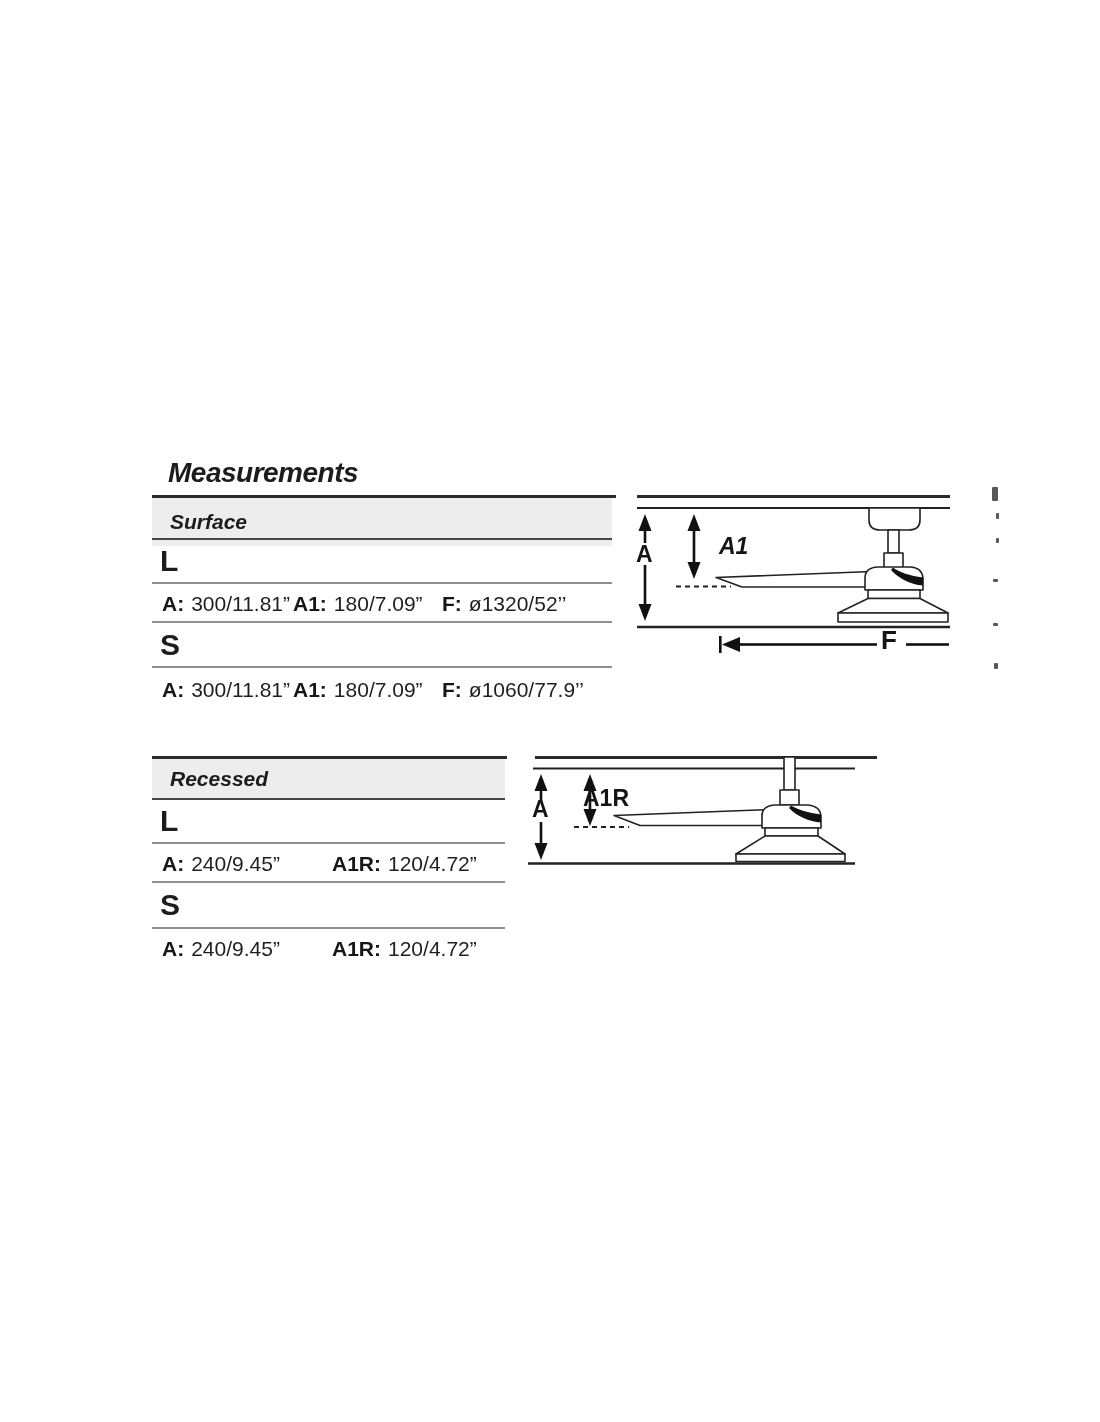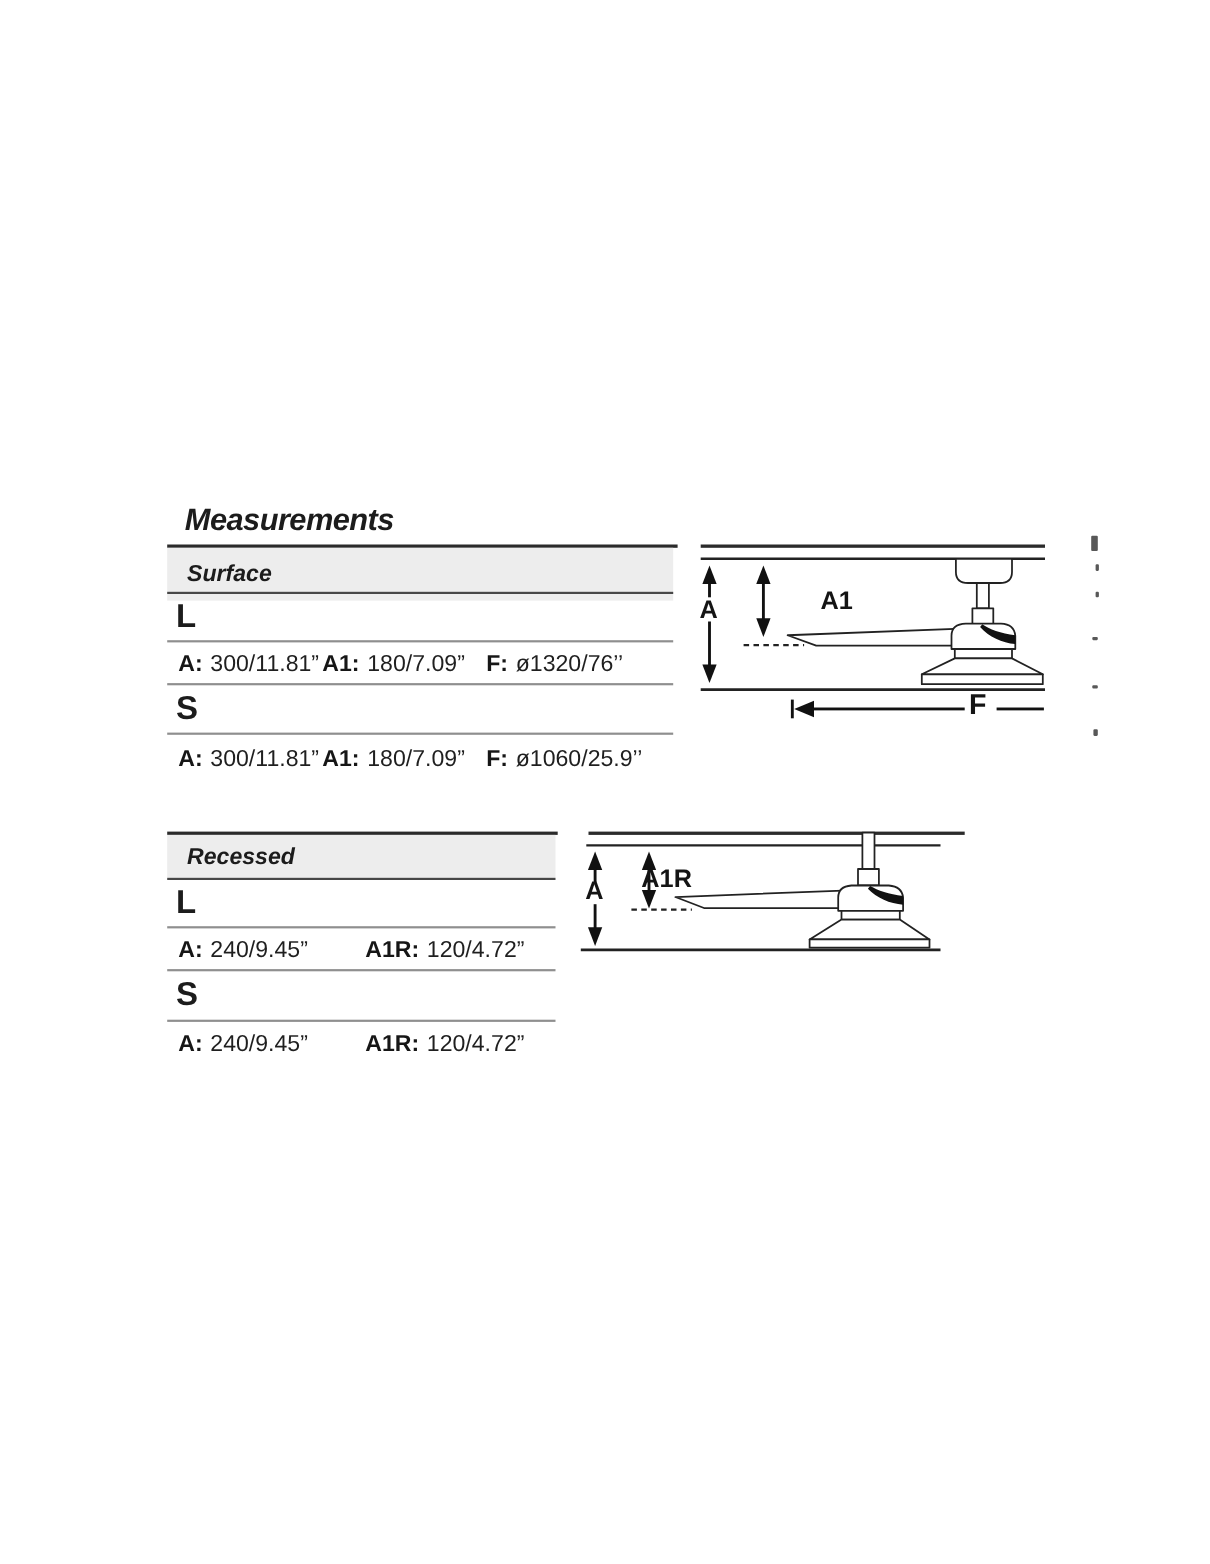--- a/index.html
+++ b/index.html
@@ -48,37 +48,37 @@
   <div class="abs rule-light" style="left:152px;top:582px;width:460px;height:2px;"></div>
 
   <div class="abs specrow" style="left:0;top:589px;">
     <span class="spec" style="left:162px;">
       <b>A:</b><span class="v">300/11.81”</span>
     </span>
     <span class="spec" style="left:293px;">
       <b>A1:</b><span class="v">180/7.09”</span>
     </span>
     <span class="spec" style="left:442px;">
-      <b>F:</b><span class="v">ø1320/76’’</span>
+      <b>F:</b><span class="v">ø1320/52’’</span>
     </span>
   </div>
   <div class="abs rule-light" style="left:152px;top:621px;width:460px;height:2px;"></div>
 
   <div class="abs model" style="left:160px;top:628px;">S</div>
   <div class="abs rule-light" style="left:152px;top:666px;width:460px;height:2px;"></div>
 
   <div class="abs specrow" style="left:0;top:675px;">
     <span class="spec" style="left:162px;">
       <b>A:</b><span class="v">300/11.81”</span>
     </span>
     <span class="spec" style="left:293px;">
       <b>A1:</b><span class="v">180/7.09”</span>
     </span>
     <span class="spec" style="left:442px;">
-      <b>F:</b><span class="v">ø1060/25.9’’</span>
+      <b>F:</b><span class="v">ø1060/77.9’’</span>
     </span>
   </div>
 
   <svg style="left:620px;top:488px;" width="340" height="175" viewBox="620 488 340 175">
     <g stroke="#222" fill="none" stroke-width="2.2">
       <line x1="637" y1="508" x2="950" y2="508"></line>
       <line x1="637" y1="627" x2="950" y2="627" stroke-width="2.5"></line>
     </g>
     <g stroke="#222" stroke-width="1.6" fill="#fff" stroke-linejoin="round">
       <path d="M869,508 L920,508 L920,520 Q920,530 909,530 L880,530 Q869,530 869,520 Z"></path>
@@ -107,21 +107,21 @@
     </g>
 
     <g fill="#111">
       <rect x="719" y="636" width="2.6" height="17"></rect>
       <polygon points="722,644.5 740,637 740,652"></polygon>
       <rect x="738" y="643.2" width="139" height="2.6"></rect>
       <rect x="906" y="643.2" width="43" height="2.6"></rect>
     </g>
   </svg>
   <div class="abs dlabel" style="left:636px;top:542px;">A</div>
-  <div class="abs dlabel" style="left:746px;top:534px;">A1</div>
+  <div class="abs dlabel" style="left:719px;top:534px;font-style:italic;">A1</div>
   <div class="abs dlabel f" style="left:881px;top:628px;">F</div>
 
   <div class="abs rule-dark" style="left:152px;top:756px;width:355px;height:3px;"></div>
   <div class="abs rule-dark" style="left:535px;top:756px;width:342px;height:3px;"></div>
 
   <div class="abs band" style="left:152px;top:759px;width:353px;height:39px;text-align:right;">
     <span class="band-label">Recessed</span>
   </div>
   <div class="abs rule-mid" style="left:152px;top:798px;width:353px;height:2px;"></div>
 

